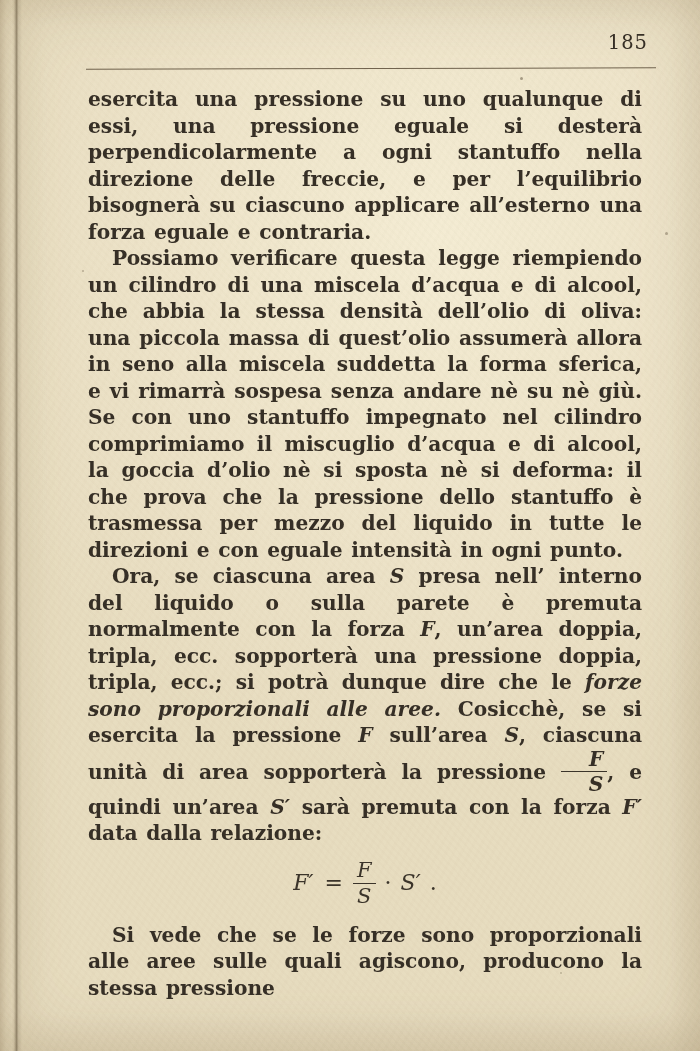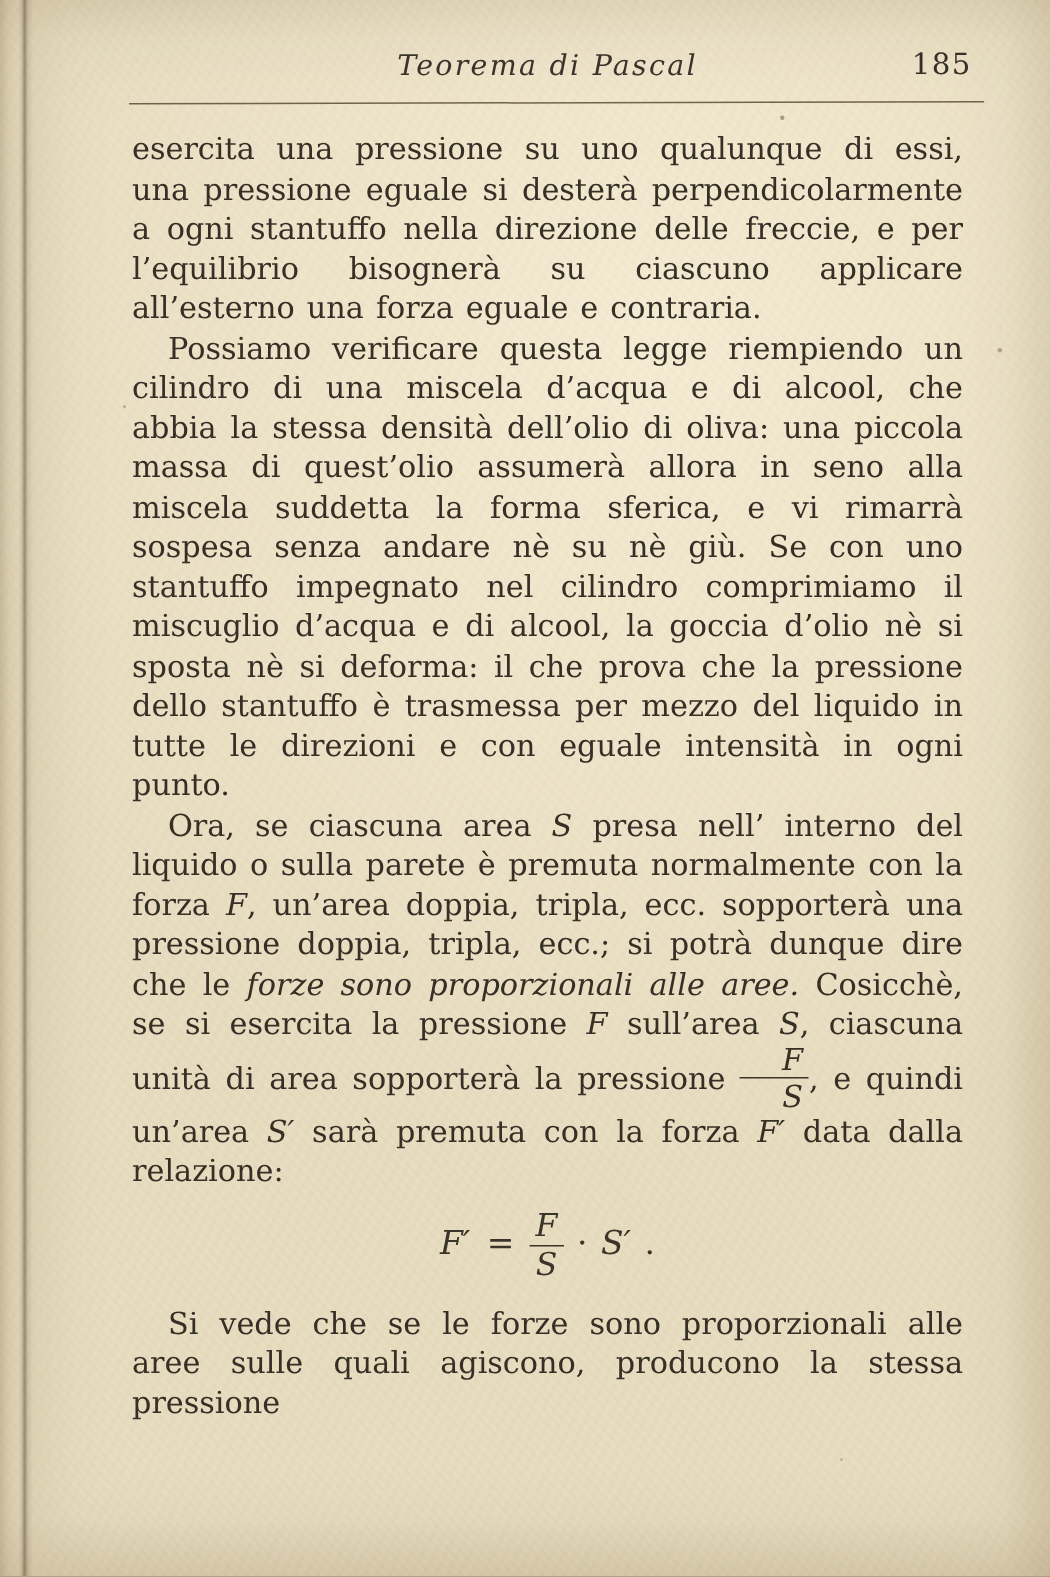--- a/index.html
+++ b/index.html
@@ -47,21 +47,21 @@
   .rule {
     position:absolute; left:86px; width:570px; top:68px; height:0;
     border-top:1.7px solid rgba(90,76,56,.85);
     transform:rotate(-0.15deg);
   }
   .body {
     position:absolute; left:88px; width:554px; top:86px;
     font-size:20.2px; line-height:26.5px;
     text-align:justify; word-spacing:1.6px;
   }
-  .body p { margin:0; text-indent:24px; }
+  .body p { margin:0; text-indent:24px;font-weight:bold; }
   .body p.noindent { text-indent:0; }
   i, .it { font-style:italic; }
   
   .frac {
     display:inline-block; text-align:center; vertical-align:-0.62em;
     line-height:1.0; font-style:italic;
   }
   .frac .num { display:block; padding:0 4px 2px; border-bottom:1.4px solid #3b342a; }
   .frac .den { display:block; padding-top:2px; }
   
@@ -79,21 +79,20 @@
 </style>
 </head>
 <body>
 
 <div class="page">
   <div class="grain"></div>
   <div class="binding"></div>
 
   <div class="content">
     <div class="header">
-      <span class="running-title">Teorema di Pascal</span>
       <span class="page-number">185</span>
     </div>
   </div>
 
   <div class="rule"></div>
 
   <div class="body">
     <p class="noindent"><span>esercita una pressione su uno qualunque di essi, una pressione eguale si desterà perpendicolarmente a ogni stantuffo nella direzione delle freccie, e per l’equilibrio bisognerà su ciascuno applicare all’esterno una forza eguale e contraria.</span></p>
     <p><span>Possiamo verificare questa legge riempiendo un cilindro di una miscela d’acqua e di alcool, che abbia la stessa densità dell’olio di oliva: una piccola massa di quest’olio assumerà allora in seno alla miscela suddetta la forma sferica, e vi rimarrà sospesa senza andare nè su nè giù. Se con uno stantuffo impegnato nel cilindro comprimiamo il miscuglio d’acqua e di alcool, la goccia d’olio nè si sposta nè si deforma: il che prova che la pressione dello stantuffo è trasmessa per mezzo del liquido in tutte le direzioni e con eguale intensità in ogni punto.</span></p>
     <p><span>Ora, se ciascuna area </span><i>S</i><span> presa nell’ interno del liquido o sulla parete è premuta normalmente con la forza </span><i>F</i><span>, un’area doppia, tripla, ecc. sopporterà una pressione doppia, tripla, ecc.; si potrà dunque dire che le </span><i>forze sono proporzionali alle aree.</i><span> Cosicchè, se si esercita la pressione </span><i>F</i><span> sull’area </span><i>S</i><span>, ciascuna unità di area sopporterà la pressione </span><span class="frac"><span class="num">F</span><span class="den">S</span></span><span>, e quindi un’area </span><i>S′</i><span> sarà premuta con la forza </span><i>F′</i><span> data dalla relazione:</span></p>

